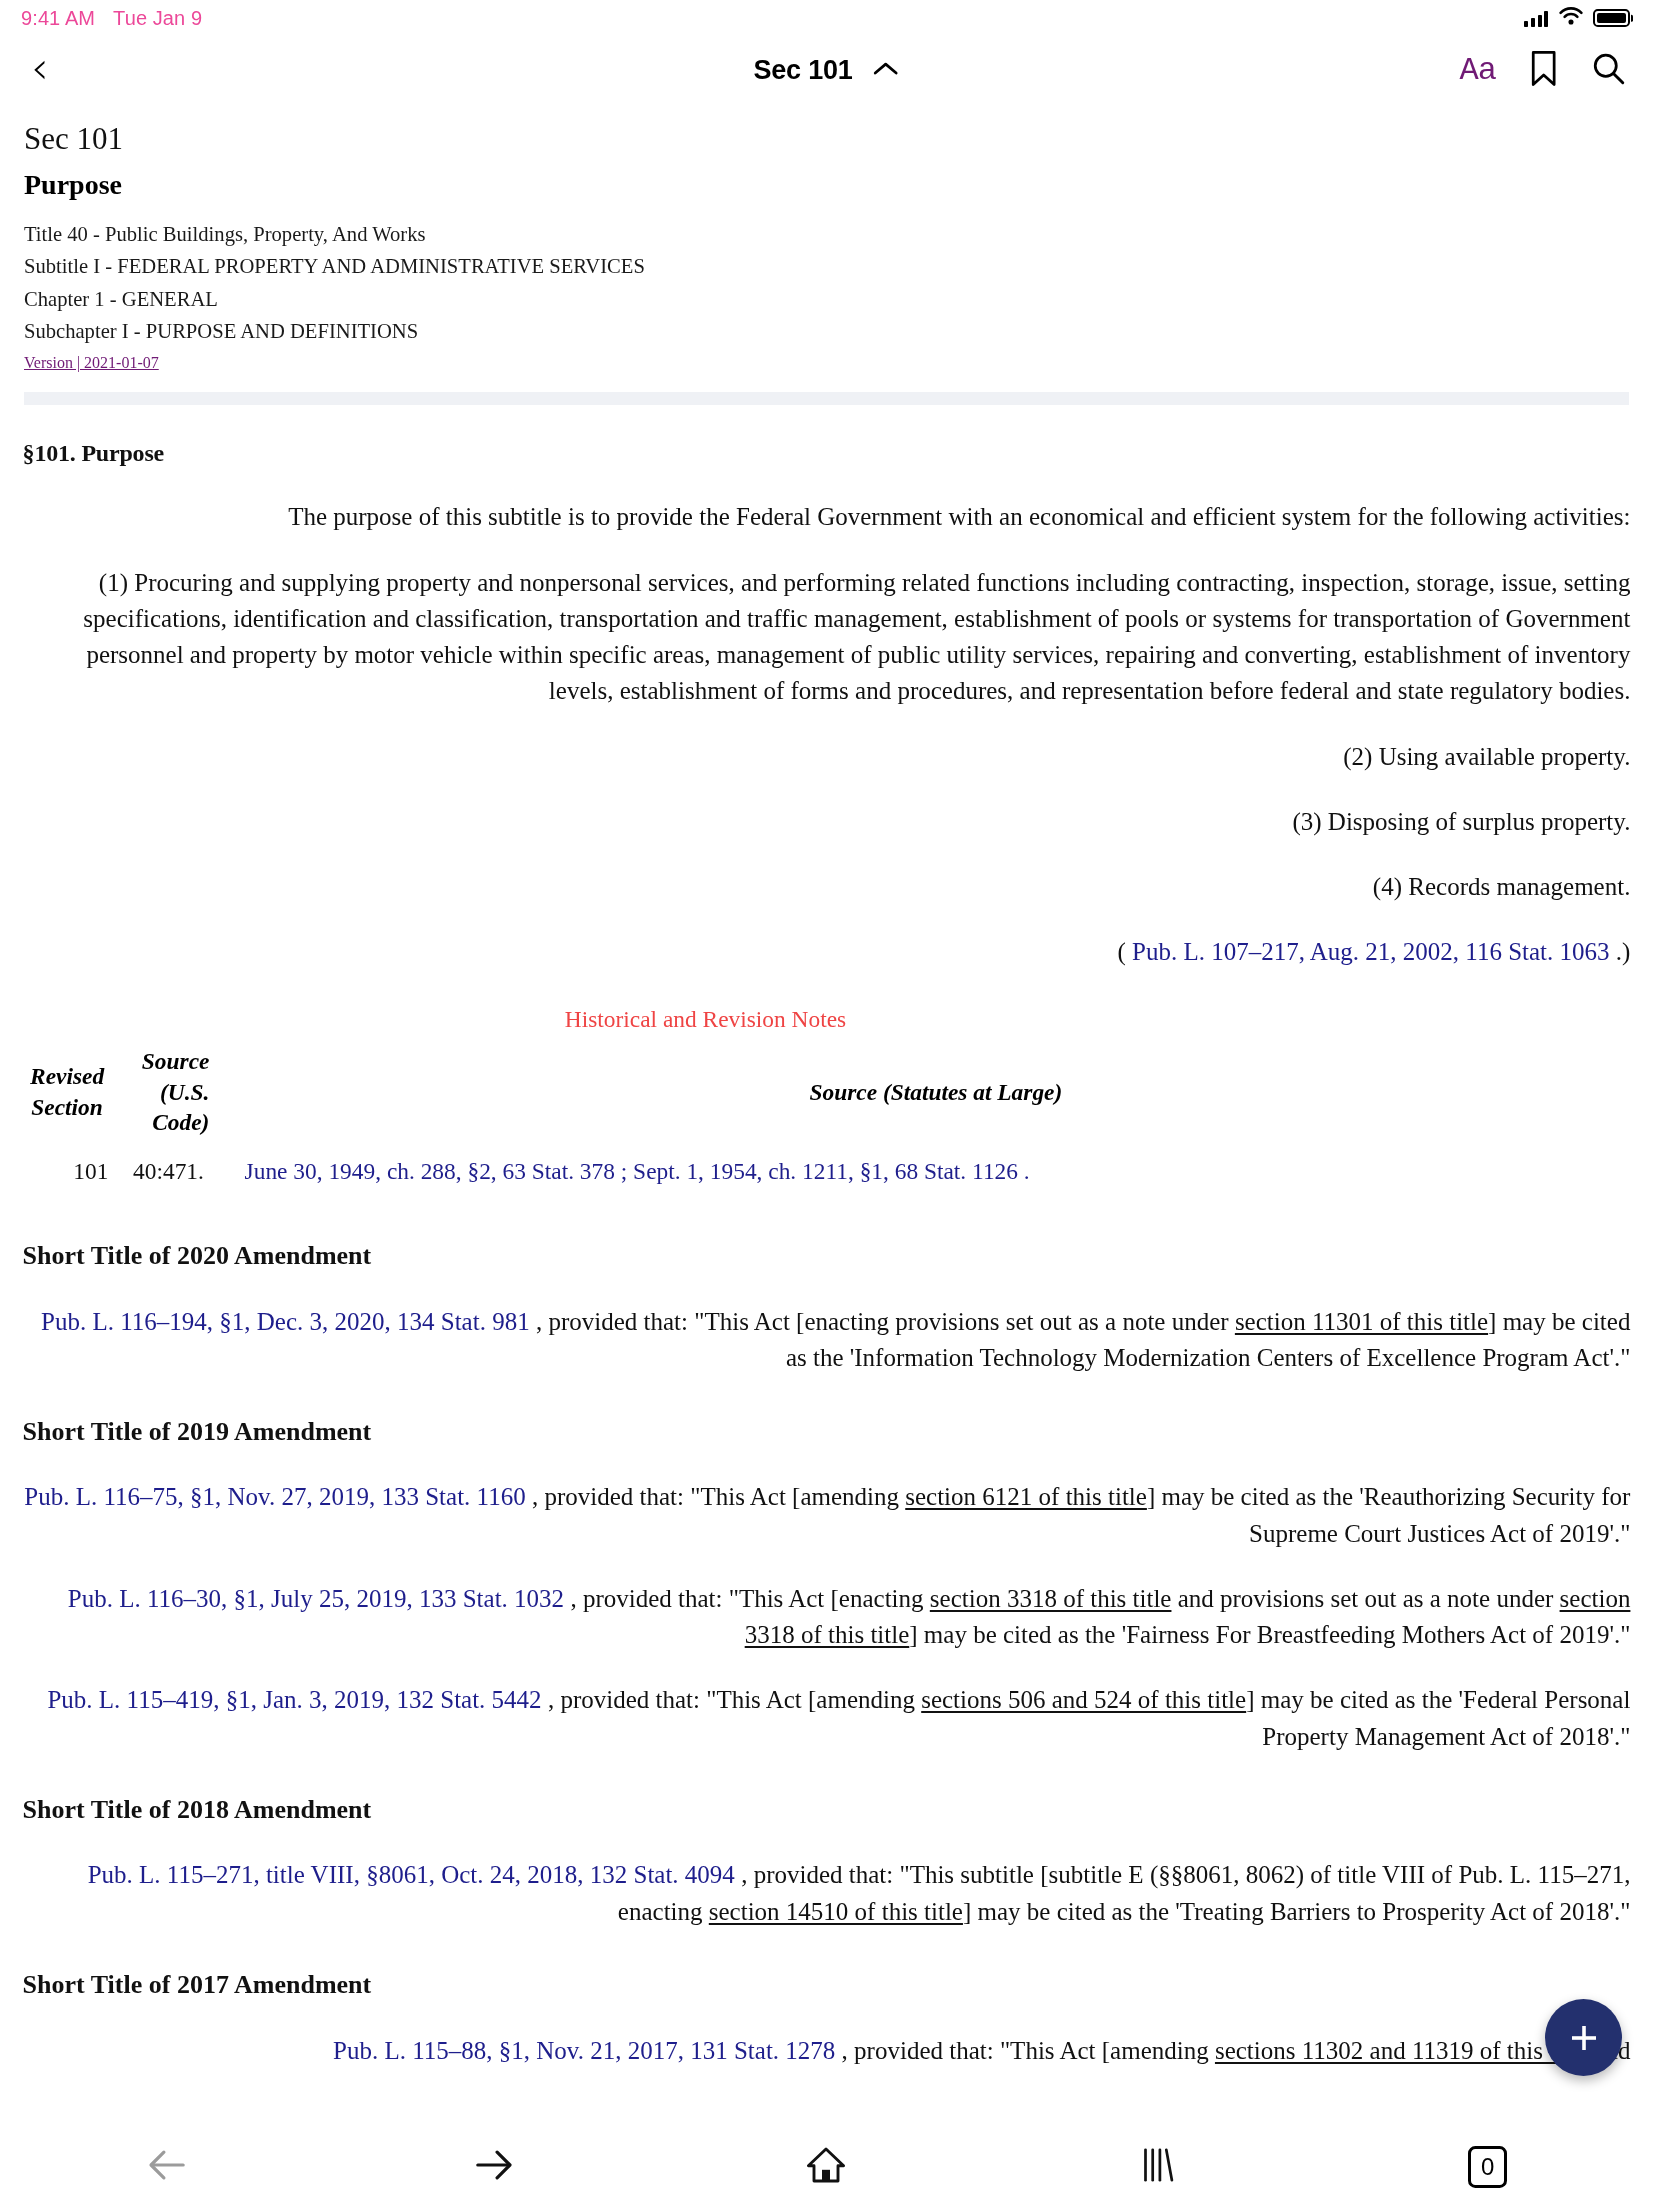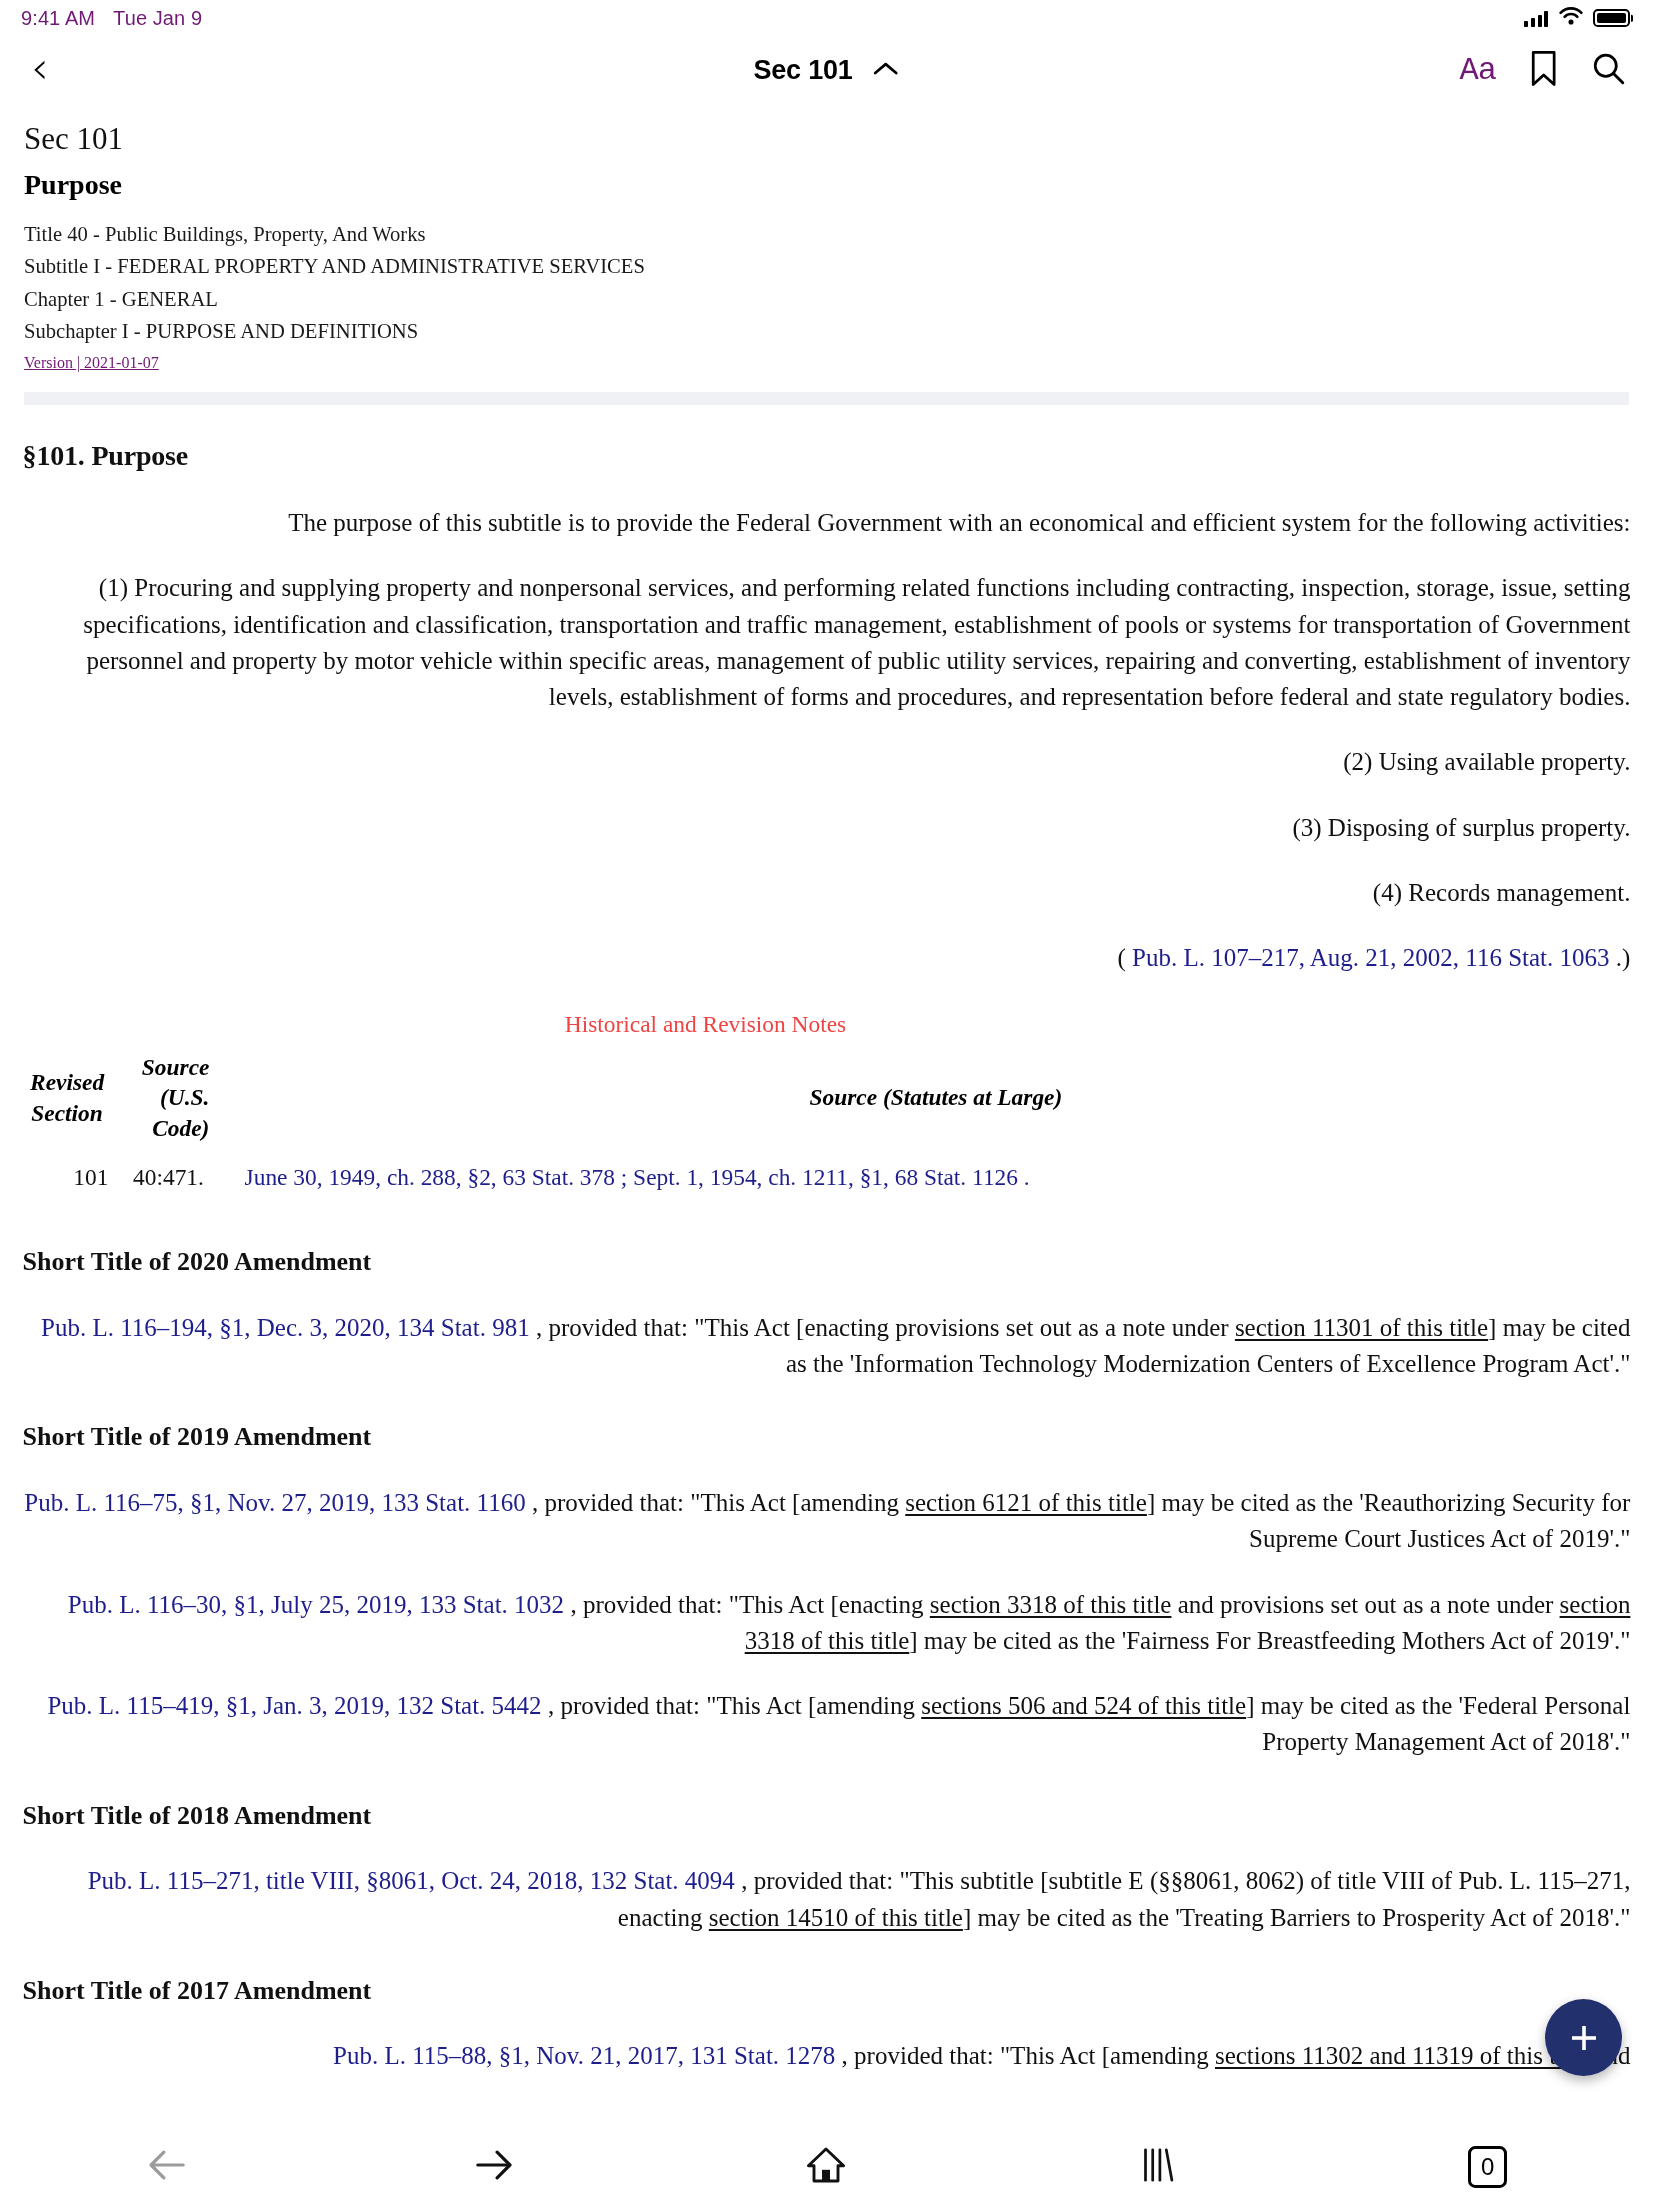--- a/index.html
+++ b/index.html
@@ -14,21 +14,21 @@
 
   
   .status-bar {
     height: 36px;
     display: flex;
     align-items: center;
     padding: 0 22.6px 0 21px;
     font-family: "Liberation Sans", sans-serif;
     font-size: 20px;
     font-weight: 500;
-    color: #701a75;
+    color: #ec4899;
     letter-spacing: 0.1px;
   }
   .status-left { display: flex; align-items: baseline; gap: 18px; }
   .status-right { margin-left: auto; display: flex; align-items: center; gap: 10.5px; }
 
   .sig-bars { display: flex; align-items: flex-end; gap: 2.8px; height: 17px; }
   .sig-bars i { display: block; width: 4px; background: #000; border-radius: 0.8px; }
   .sig-bars i:nth-child(1) { height: 5.7px; }
   .sig-bars i:nth-child(2) { height: 9px; }
   .sig-bars i:nth-child(3) { height: 12px; }
@@ -113,21 +113,21 @@
   }
 
   
   .content {
     padding: 0 22.6px;
     font-size: 25px;
     line-height: 1.45;
     color: #111;
   }
   .sec-title {
-    font-size: 28px;
+    font-size: 24px;
     font-weight: 700;
     margin: 31px 0 0 0;
     letter-spacing: -0.2px;
   }
   .para { margin-top: 29px; text-align: right; }
 
   a.lnk, .lnk {
     color: #1e1e8c;
     text-decoration: none;
   }

